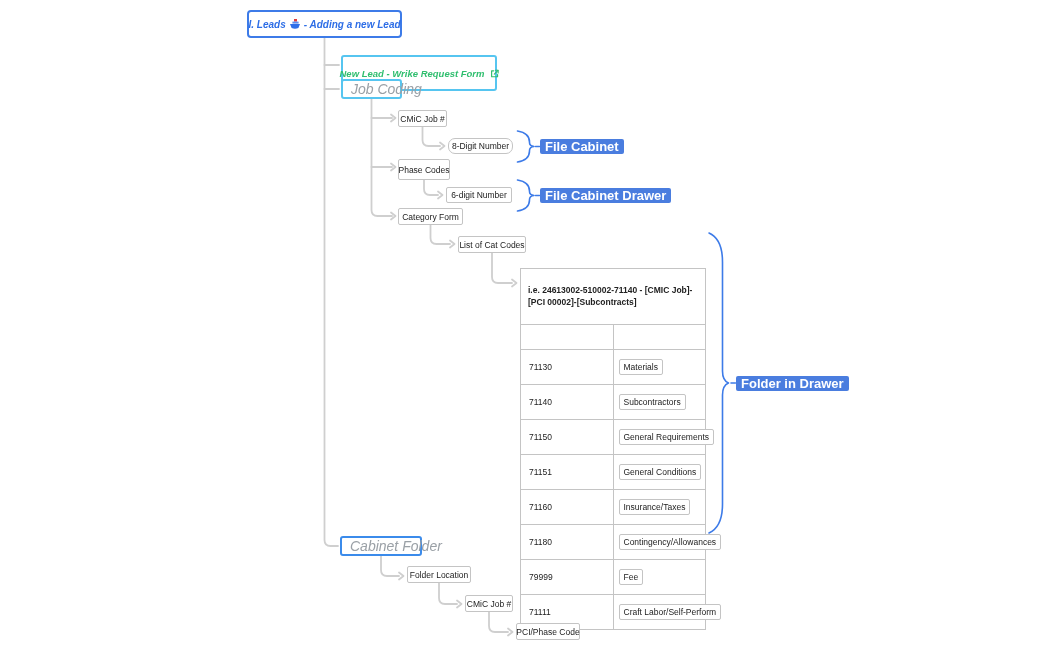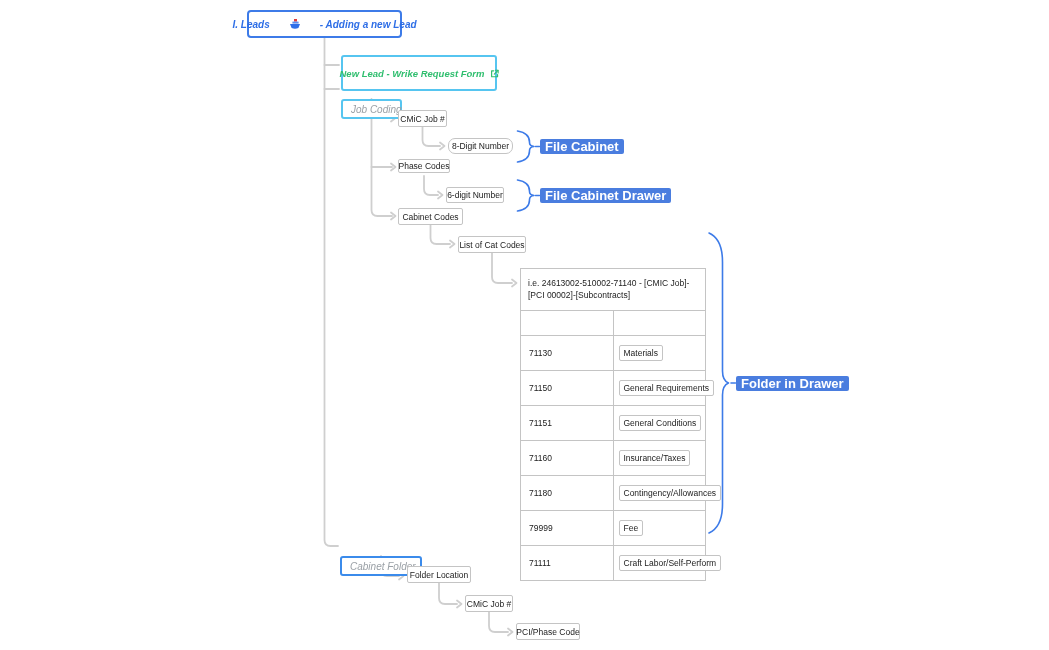--- a/index.html
+++ b/index.html
@@ -22,41 +22,40 @@
     white-space: nowrap;
     z-index: 2;
   }
   .root-node {
     border: 2px solid #3D7BE8;
     border-radius: 4px;
     color: #2E6EE6;
     font-style: italic;
     font-weight: bold;
     font-size: 10px;
-    gap: 19px;
+    gap: 3px;
   }
   .link-node {
     border: 2px solid #56C5F0;
     border-radius: 3px;
     color: #2FBE6E;
     font-style: italic;
     font-weight: bold;
     font-size: 9.5px;
     gap: 5px;
   }
   .section-node {
     border: 2px solid #56C5F0;
     border-radius: 3px;
     color: #9AA0A6;
     font-style: italic;
     font-weight: 500;
-    font-size: 10px;
+    font-size: 14px;
     justify-content: flex-start;
     padding-left: 8px;
-    margin-top: 20px;
   }
   .section-node.strong-border { border-color: #3B8BEB; }
   .gray-node {
     border: 1px solid #C4C4C4;
     border-radius: 2px;
     color: #222222;
     font-weight: 500;
     font-size: 8.5px;
   }
   .chip {
@@ -85,22 +84,22 @@
   }
   .tbl td {
     border: 1px solid #C4C4C4;
     font-size: 8.5px;
     color: #222222;
     vertical-align: middle;
     padding: 12px;
     box-sizing: border-box;
   }
   .tbl td.hdr {
-    font-weight: 400;
-    padding: 8px 7px;
+    font-weight: 700;
+    padding: 15px 7px;
     line-height: 1.45;
     height: 34px;
     white-space: normal;
   }
   .tbl tr.empty-row td { height: 20px; }
   .tbl td.code { width: 65px; padding-left: 8px; font-weight: 500; height: 26px; }
   .tbl td.labelcell { width: 121px; padding: 4px 18px 4px 5px; }
   .labelbox {
     display: inline-block;
     border: 1px solid #C4C4C4;
@@ -191,54 +190,58 @@
   </div>
 
   <div class="node gray-node" style="left:448px; top:138px; width:65px; height:16px;border-radius:7px;">
     <span>8-Digit Number</span>
   </div>
 
   <div class="chip" style="left:540px; top:139px;">
     <span>File Cabinet</span>
   </div>
 
-  <div class="node gray-node" style="left:398px; top:159px; width:52px; height:14px;">
+  <div class="node gray-node" style="left:398px; top:159px; width:52px; height:21px;">
     <span>Phase Codes</span>
   </div>
 
-  <div class="node gray-node" style="left:446px; top:187px; width:58px; height:16px;">
+  <div class="node gray-node" style="left:446px; top:187px; width:66px; height:16px;">
     <span>6-digit Number</span>
   </div>
 
   <div class="chip" style="left:540px; top:188px;">
     <span>File Cabinet Drawer</span>
   </div>
 
   <div class="node gray-node" style="left:398px; top:208px; width:65px; height:17px;">
-    <span>Cabinet Codes</span>
+    <span>Category Form</span>
   </div>
 
   <div class="node gray-node" style="left:458px; top:236px; width:68px; height:17px;">
     <span>List of Cat Codes</span>
   </div>
 
   <table class="tbl">
     <tbody>
         <tr>
       <td class="hdr" colspan="2">i.e. 24613002-510002-71140 - [CMIC Job]-[PCI 00002]-[Subcontracts]</td>
     </tr>
     <tr class="empty-row">
       <td></td>
       <td></td>
     </tr>
     <tr>
       <td class="code">71130</td>
       <td class="labelcell"><span class="labelbox">Materials</span></td>
     </tr>
     <tr>
+      <td class="code">71140</td>
+      <td class="labelcell"><span class="labelbox">Subcontractors</span></td>
+    </tr>
+    <tr>
       <td class="code">71150</td>
       <td class="labelcell"><span class="labelbox">General Requirements</span></td>
     </tr>
     <tr>
       <td class="code">71151</td>
       <td class="labelcell"><span class="labelbox">General Conditions</span></td>
     </tr>
     <tr>
       <td class="code">71160</td>
       <td class="labelcell"><span class="labelbox">Insurance/Taxes</span></td>

